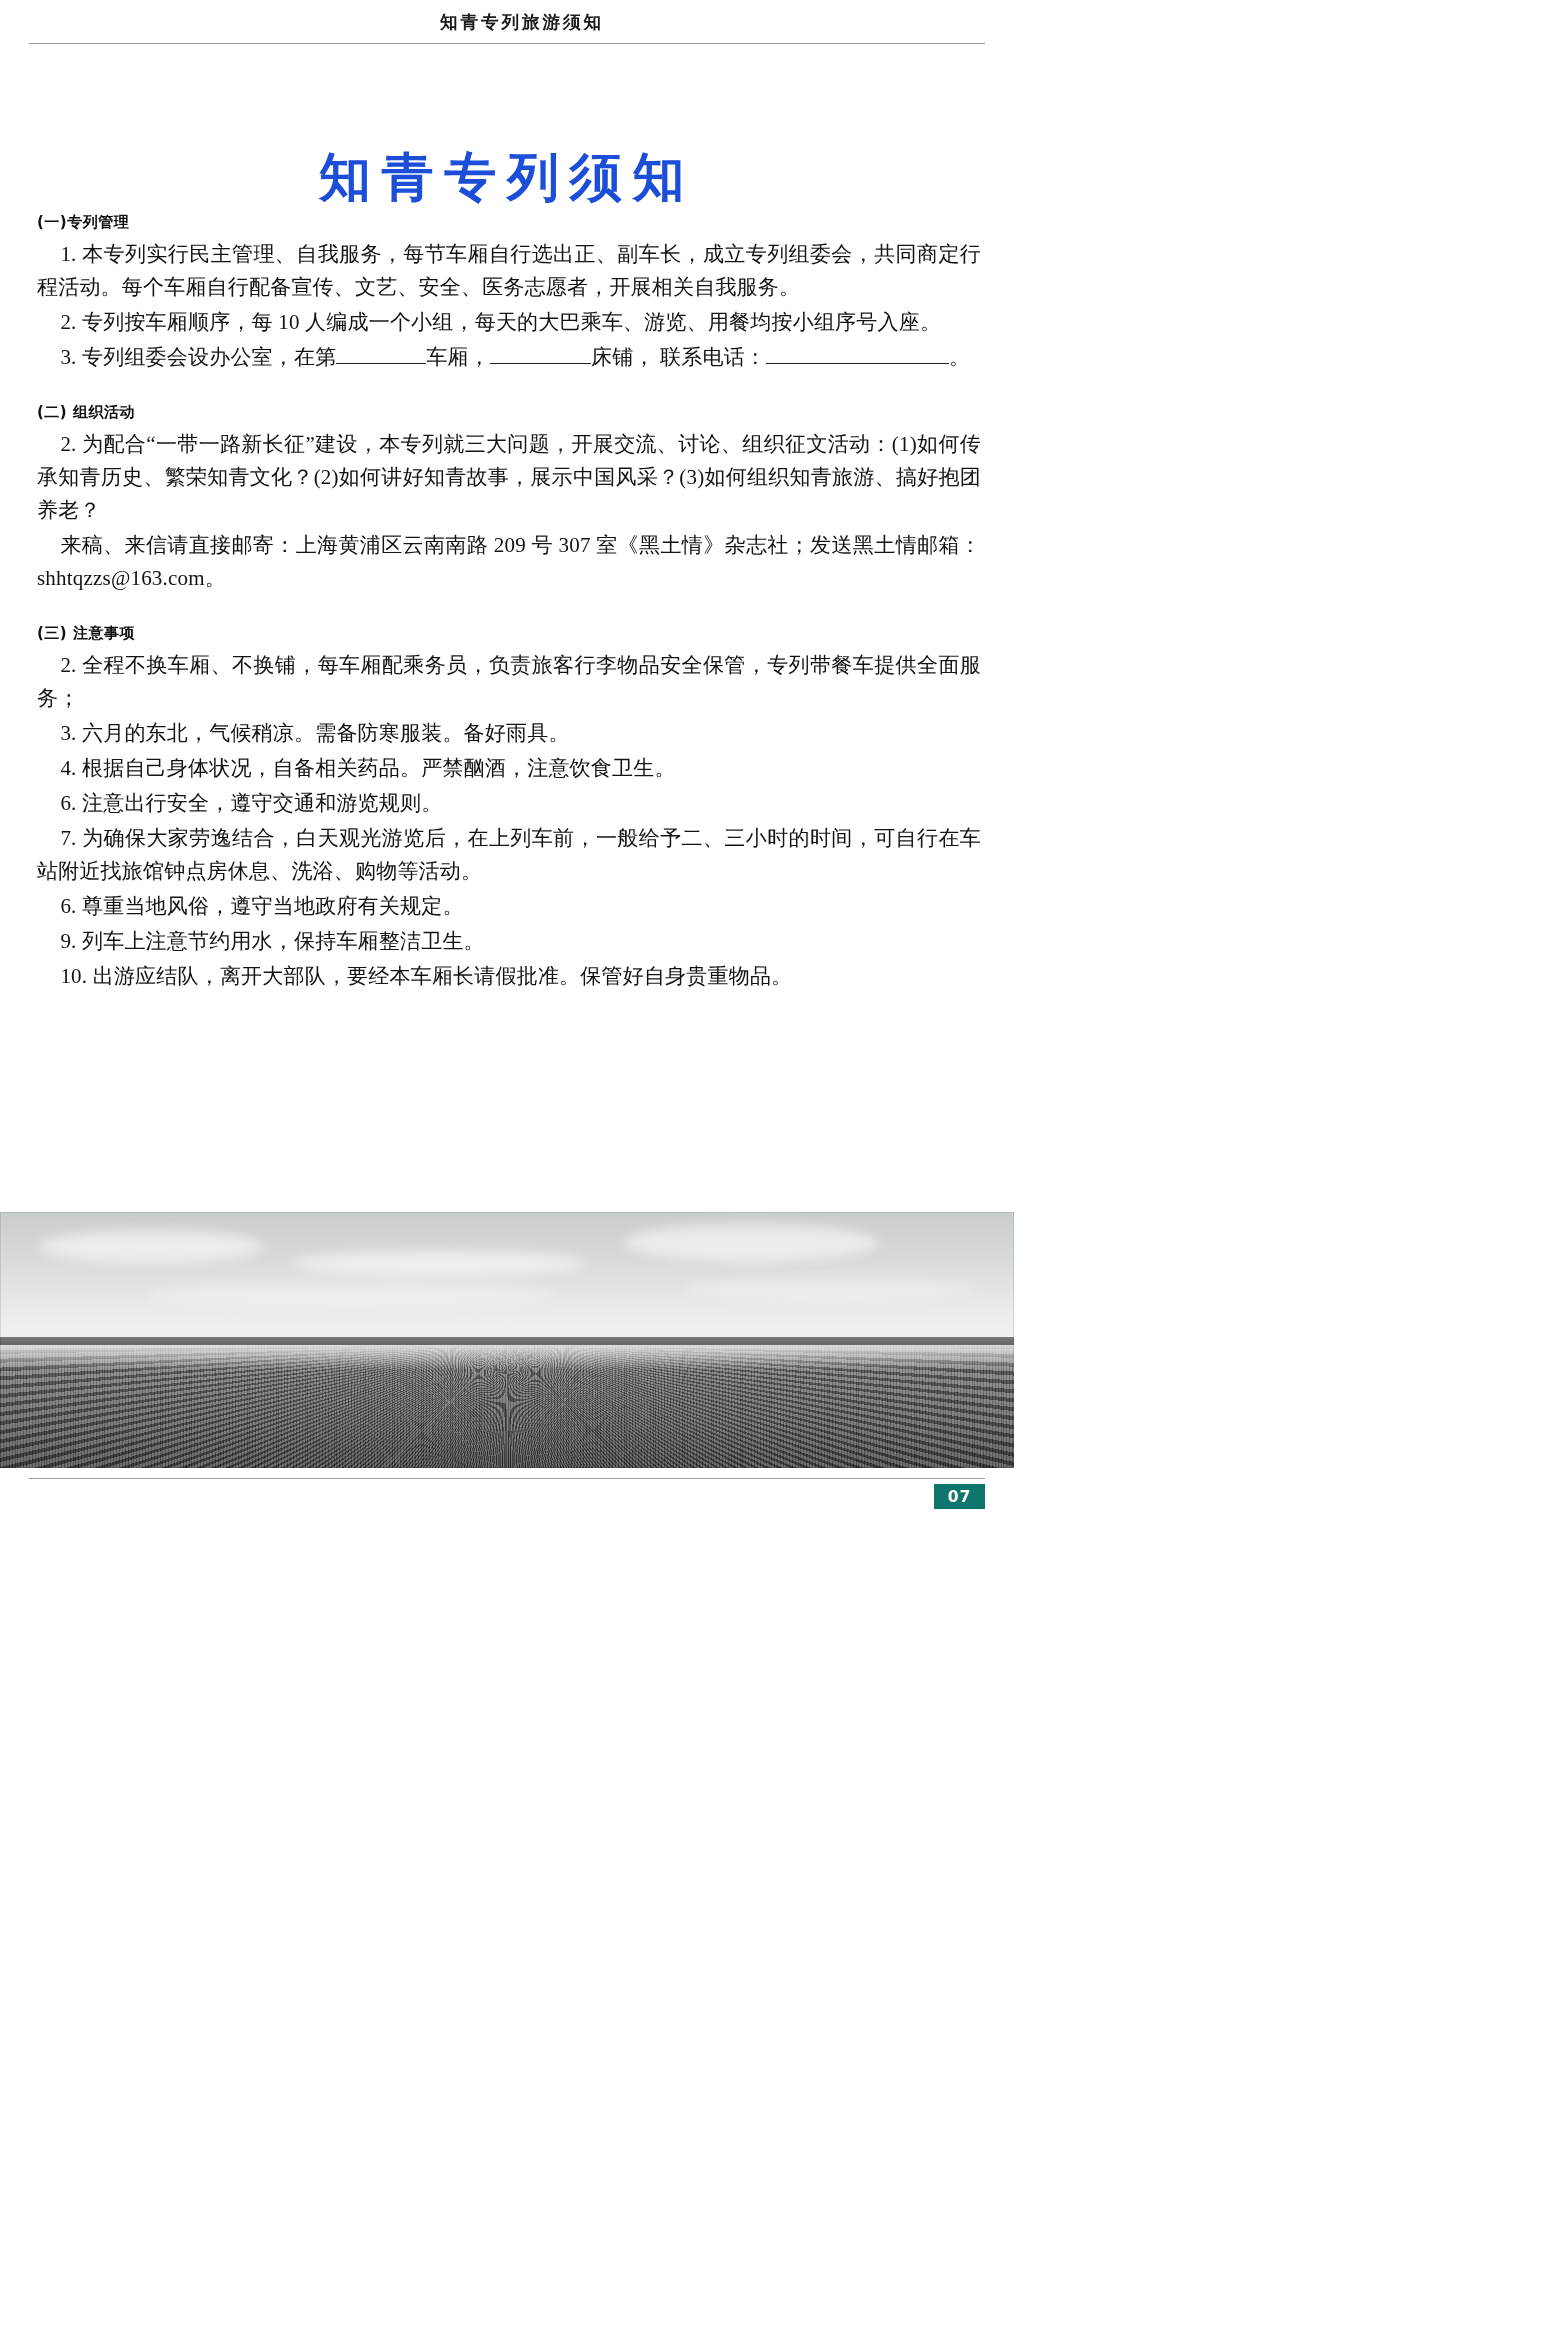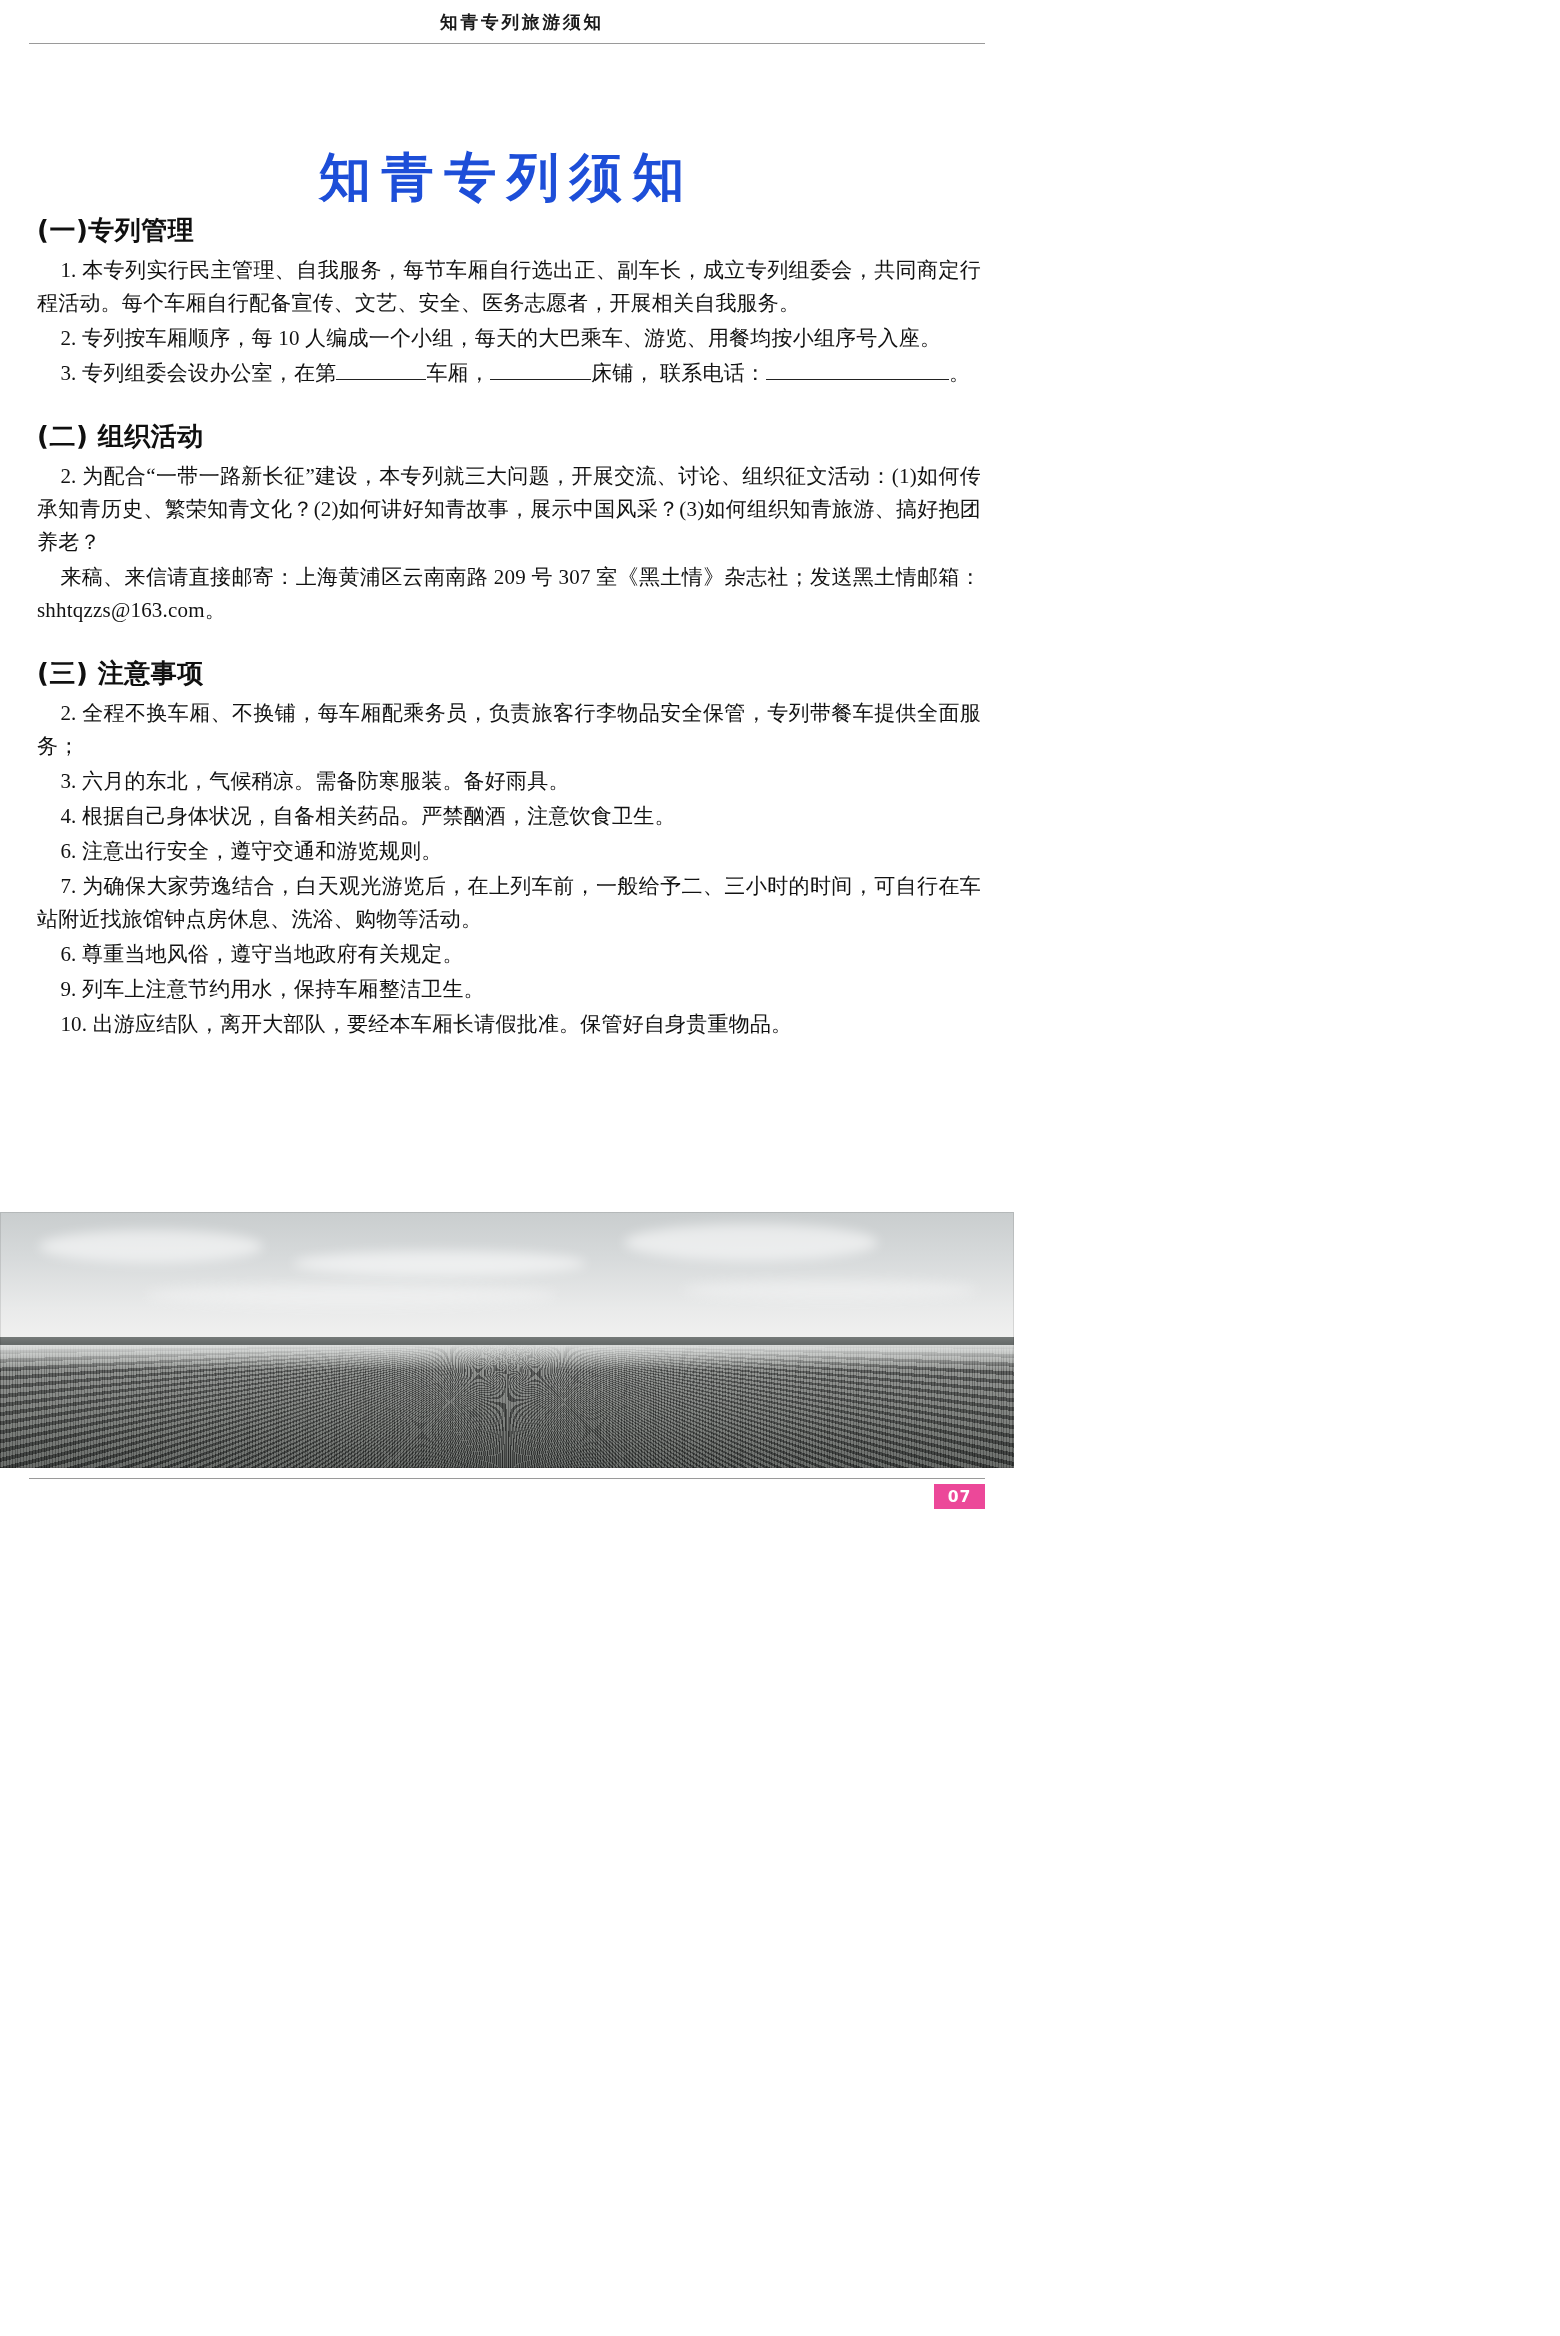--- a/index.html
+++ b/index.html
@@ -63,21 +63,21 @@
   }
 
   
   .content {
     position: absolute;
     left: 37px;
     top: 213px;
     width: 944px;
   }
   .section-head {
-    font-size: 26px;
+    font-size: 15px;
     font-weight: 700;
     letter-spacing: 0.5px;
     margin: 0 0 5.9px 0;
     color: #101010;
     font-family: "DejaVu Sans", "Liberation Sans", sans-serif;
   }
   .sec-gap {
     height: 27px;
   }
   p.para {
@@ -190,21 +190,21 @@
     width: 956px;
     height: 1px;
     background: #9a9a9a;
   }
   .folio {
     position: absolute;
     right: 29px;
     top: 1484px;
     width: 51px;
     height: 25px;
-    background: #ec4899;
+    background: #0f766e;
     color: #fff;
     font-size: 15.6px;
     font-weight: 700;
     letter-spacing: 1px;
     display: flex;
     align-items: center;
     justify-content: center;
     font-family: "DejaVu Sans", "Liberation Sans", sans-serif;
   }
 </style>

